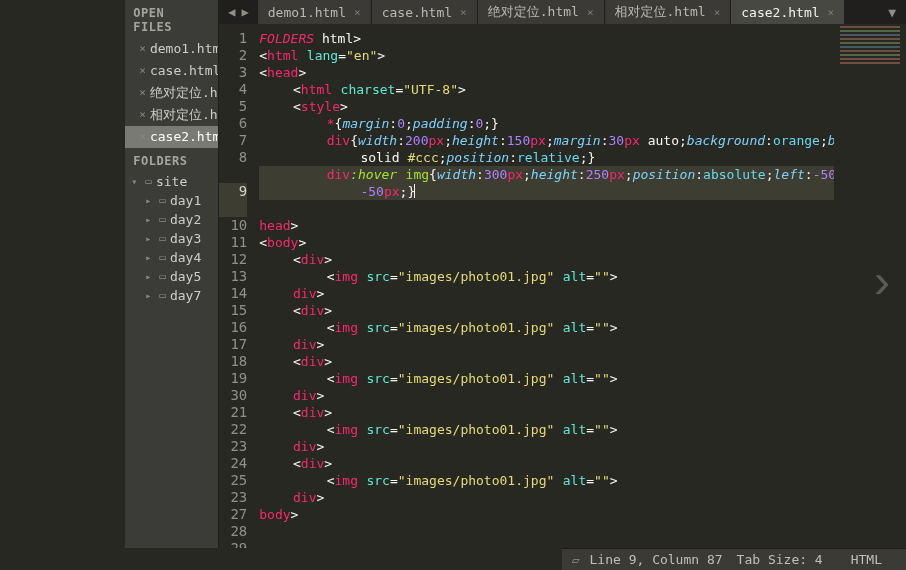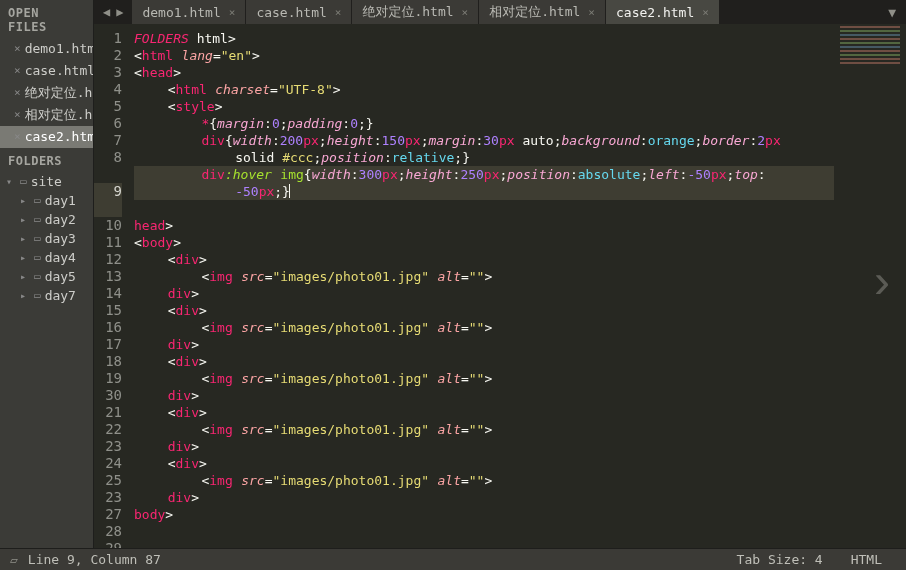--- a/index.html
+++ b/index.html
@@ -1,17 +1,17 @@
 <!DOCTYPE html>
 <html><head>
 <meta charset="utf-8">
 <style>
   * { margin:0; padding:0; box-sizing:border-box; font-family:Consolas,"DejaVu Sans Mono",monospace; font-size:13px; }
   html,body { height:100%; background:#272822; color:#f8f8f2; overflow:hidden; }
-  .app { display:flex; flex-direction:column; height:100vh; }
+  .app { display:flex; flex-direction:column; height:100vh;align-items:flex-end; }
   .main { display:flex; flex:1; overflow:hidden; }
   .sidebar { width:94px; background:#3b3b37; border-right:1px solid #1e1e1c; overflow-y:auto; }
   .sidebar-section-title { font-weight:bold; color:#a6a6a0; padding:6px 8px 4px; font-size:12px; letter-spacing:0.5px; }
   .sidebar-item { padding:3px 6px 3px 14px; color:#cdcdc9; white-space:nowrap; cursor:pointer; display:flex; align-items:center; line-height:16px; }
   .sidebar-item.active { background:#7a7a74; color:#fff; }
   .open-file-close { color:#888; font-size:11px; margin-right:4px; }
   .folder-tree { padding-left:2px; }
   .folder-row { display:flex; align-items:center; padding:2px 4px; cursor:pointer; color:#cdcdc9; }
   .folder-row .disclosure { width:12px; color:#888; font-size:10px; margin-right:2px; }
   .folder-row .folder-ico { color:#888; font-size:11px; margin-right:4px; }
@@ -28,25 +28,25 @@
   .gutter { background:#272822; color:#8f908a; text-align:right; padding:6px 8px 0 0; user-select:none; width:36px; }
   .gutter .ln { height:17px; line-height:17px; font-size:14px; }
   .gutter .ln.hl { background:#3e3d32; color:#d6d6cf; }
   .code { flex:1; padding:6px 0 0 4px; overflow:hidden; position:relative; }
   .code .cl { height:17px; line-height:17px; white-space:pre; font-size:14px; }
   .code .cl.hl { background:#3e3d32; }
   .t-ang { color:#f8f8f2; }
   .t-doctype { color:#f92672; font-style:italic; }
   .t-doctype-name { color:#f8f8f2; }
   .t-tag { color:#f92672; }
-  .t-attr-i { color:#fca5a5; font-style:italic; }
+  .t-attr-i { color:#5eead4; }
   .t-str { color:#e6db74; }
   .t-sel { color:#f92672; }
   .t-sel-img { color:#a6e22e; }
-  .t-prop { color:#f9a8d4; font-style:italic; }
+  .t-prop { color:#7dd3fc; font-style:italic; }
   .t-num { color:#ae81ff; }
   .t-unit { color:#f92672; }
   .t-p { color:#f8f8f2; }
   .t-pseudo { color:#a6e22e; font-style:italic; }
   .t-clr { color:#e6db74; }
   .t-val-plain { color:#66d9ef; }
   .cursor-caret { display:inline-block; width:1px; height:14px; background:#f8f8f0; vertical-align:middle; position:relative; top:-1px; margin-left:-1px; }
   .minimap { position:absolute; right:0; top:0; width:72px; height:100%; background:linear-gradient(#272822,#272822); pointer-events:none; }
   .minimap div { height:2px; margin:2px 6px; background:#a0685a; opacity:.6; }
   .minimap div.g { background:#6f8f55; }

